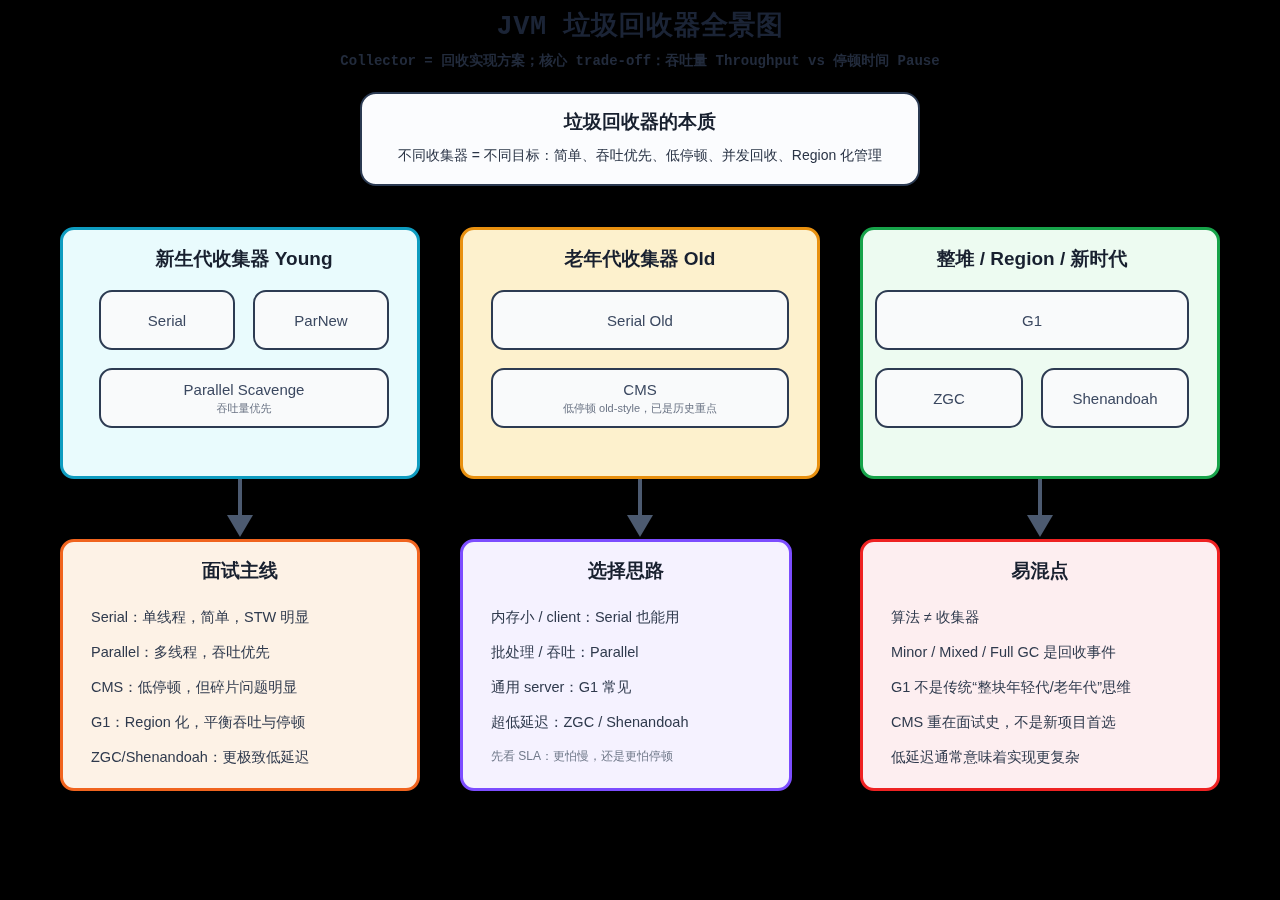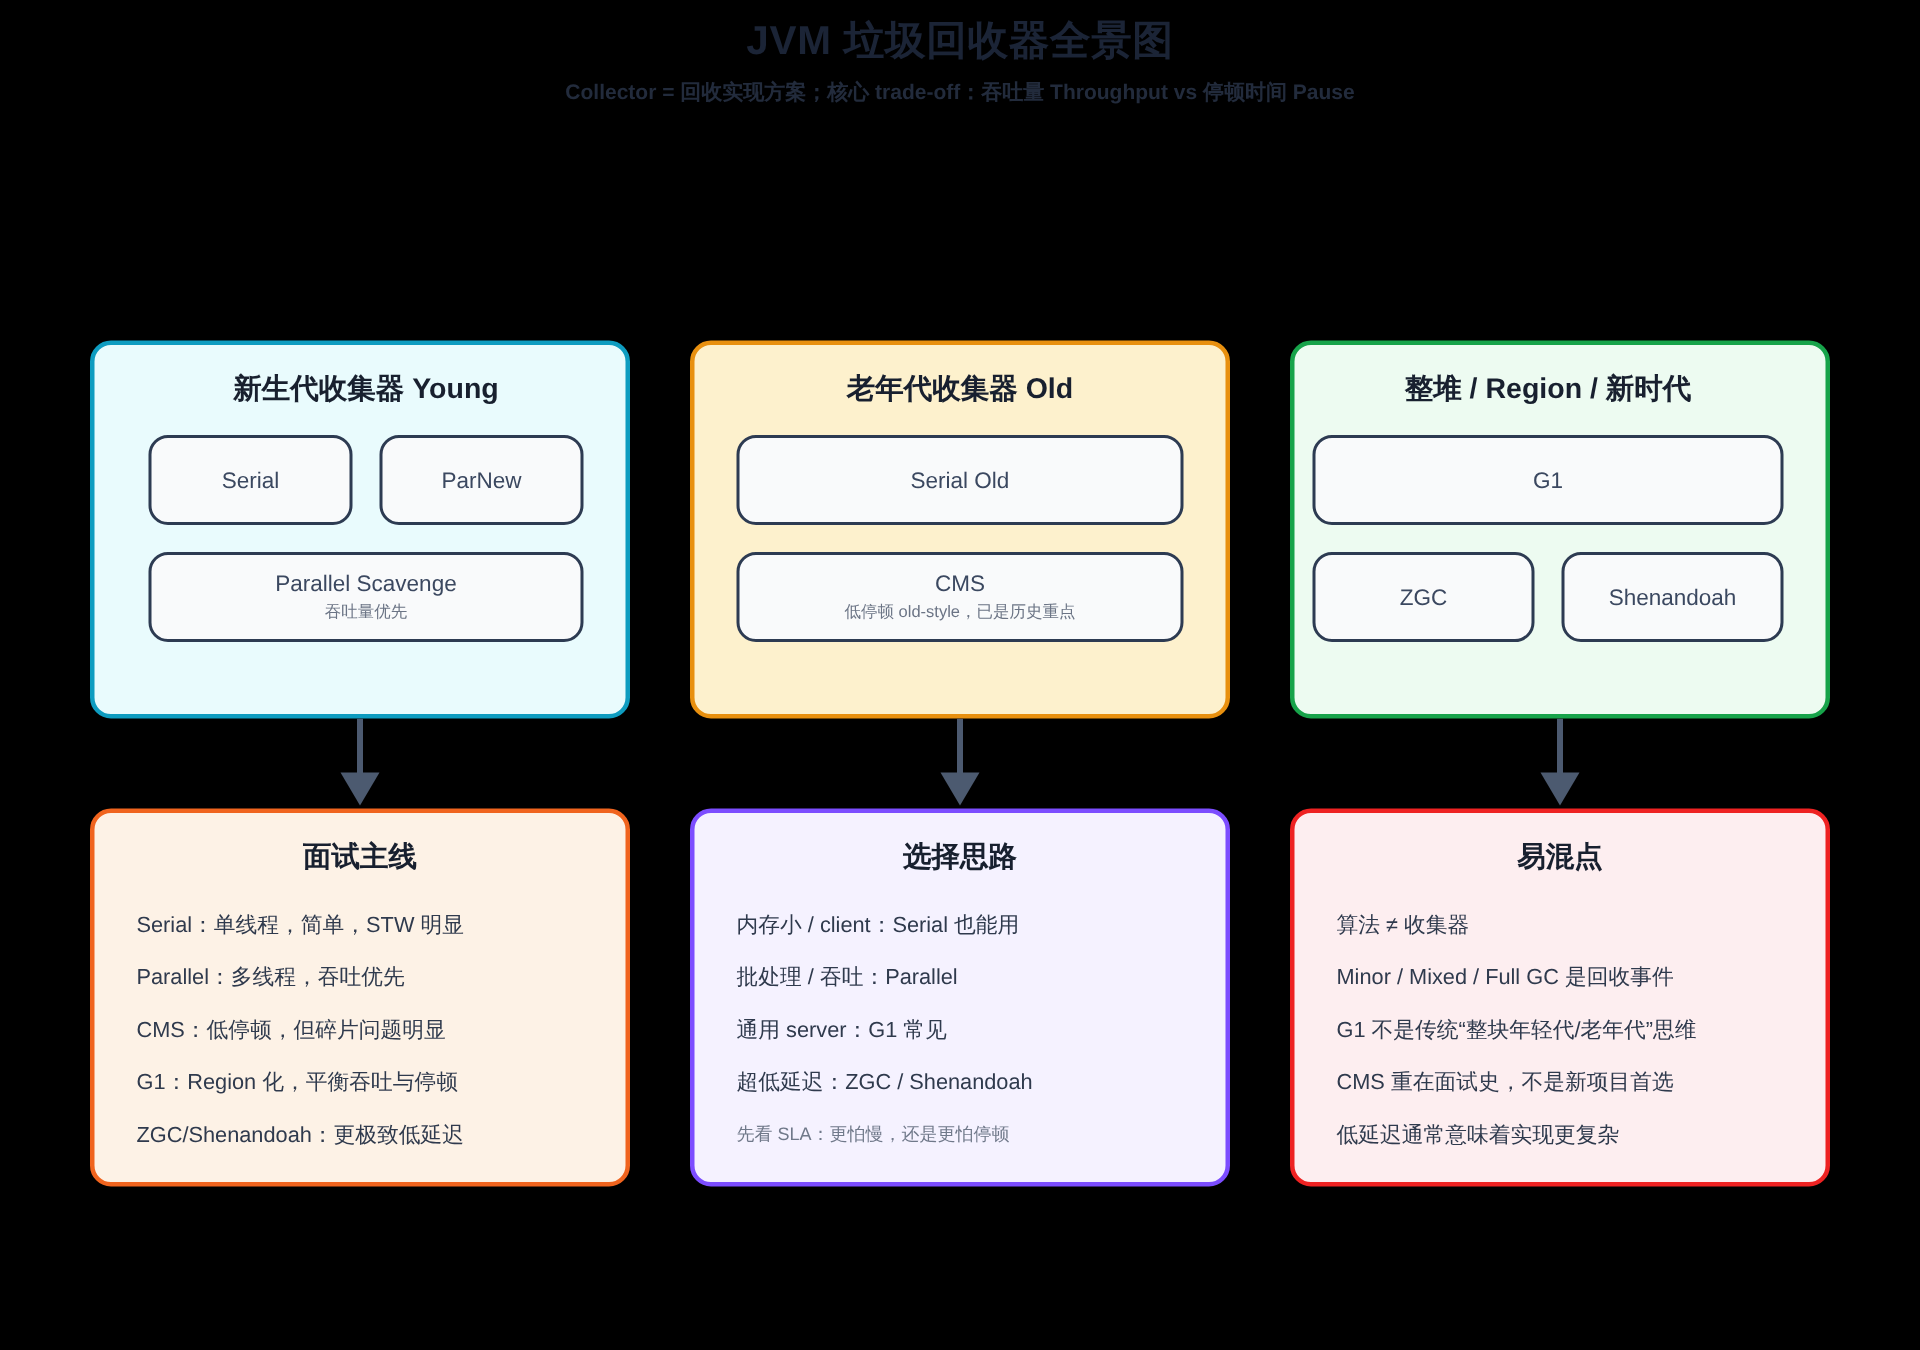--- a/index.html
+++ b/index.html
@@ -18,20 +18,21 @@
     height: 900px;
     background: #000000;
   }
 
   
   .title-block {
     position: absolute;
     top: 8px; left: 0;
     width: 1280px;
     text-align: center;
+    font-family: Liberation Mono, monospace;
   }
   .main-title {
     font-size: 27px;
     font-weight: bold;
     color: #1b2436;
     letter-spacing: 0.5px;
     line-height: 38px;
   }
   .sub-title {
     font-size: 14px;
@@ -119,21 +120,21 @@
   .pill-spacer { height: 18px; }
 
   
   .notes-card { height: 252px; padding: 16px 28px 0 28px; }
   #mainline-card {
     left: 60px; top: 539px; width: 360px;
     background: #fdf2e6;
     border: 3px solid #f0641e;
   }
   #choice-card {
-    left: 460px; top: 539px; width: 360px;
+    left: 460px; top: 539px; width: 332px;
     background: #f5f2ff;
     border: 3px solid #7c4dff;
   }
   #pitfall-card {
     left: 860px; top: 539px; width: 360px;
     background: #fdeef0;
     border: 3px solid #ee2222;
   }
   .notes-card .card-title { margin-bottom: 16px; }
   .note-line {
@@ -159,20 +160,24 @@
 </head>
 <body>
 
 <div id="canvas">
 
   <div class="title-block">
     <div class="main-title">JVM 垃圾回收器全景图</div>
     <div class="sub-title">Collector = 回收实现方案；核心 trade-off：吞吐量 Throughput vs 停顿时间 Pause</div>
   </div>
 
+  <div class="card" id="essence-card">
+    <div class="card-title">垃圾回收器的本质</div>
+    <div class="essence-sub">不同收集器 = 不同目标：简单、吞吐优先、低停顿、并发回收、Region 化管理</div>
+  </div>
 
   <div class="card group-card" id="young-card">
     <div class="card-title">新生代收集器 Young</div>
     <div class="pill-row">
       <div class="pill">
         <span class="pill-label">Serial</span>
       </div>
       <div class="pill">
         <span class="pill-label">ParNew</span>
       </div>

